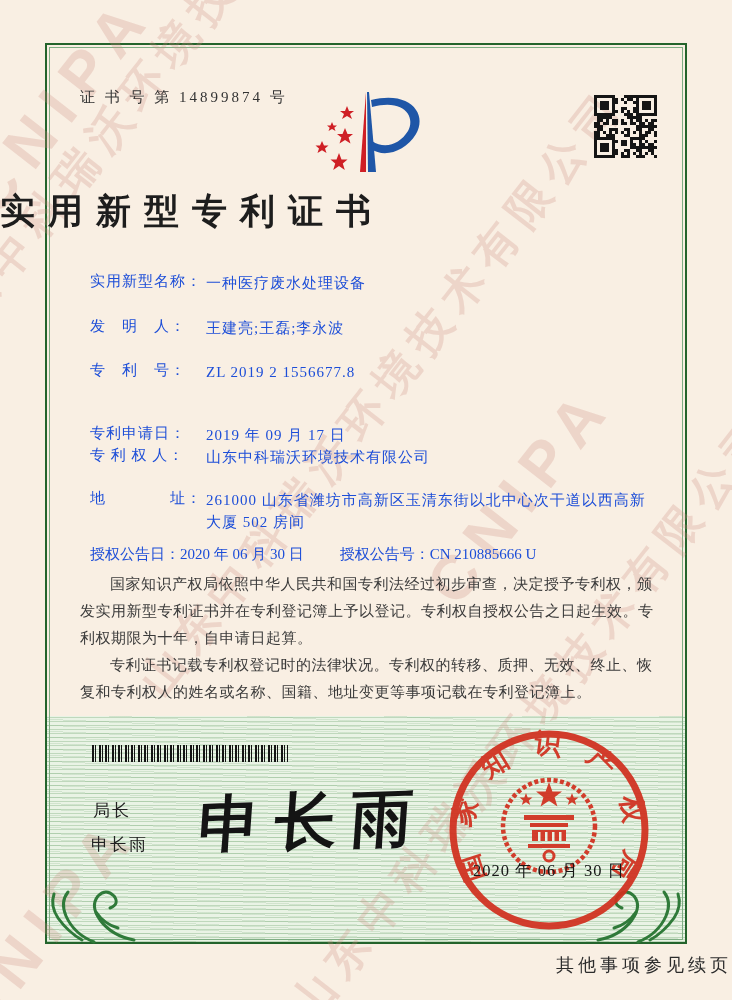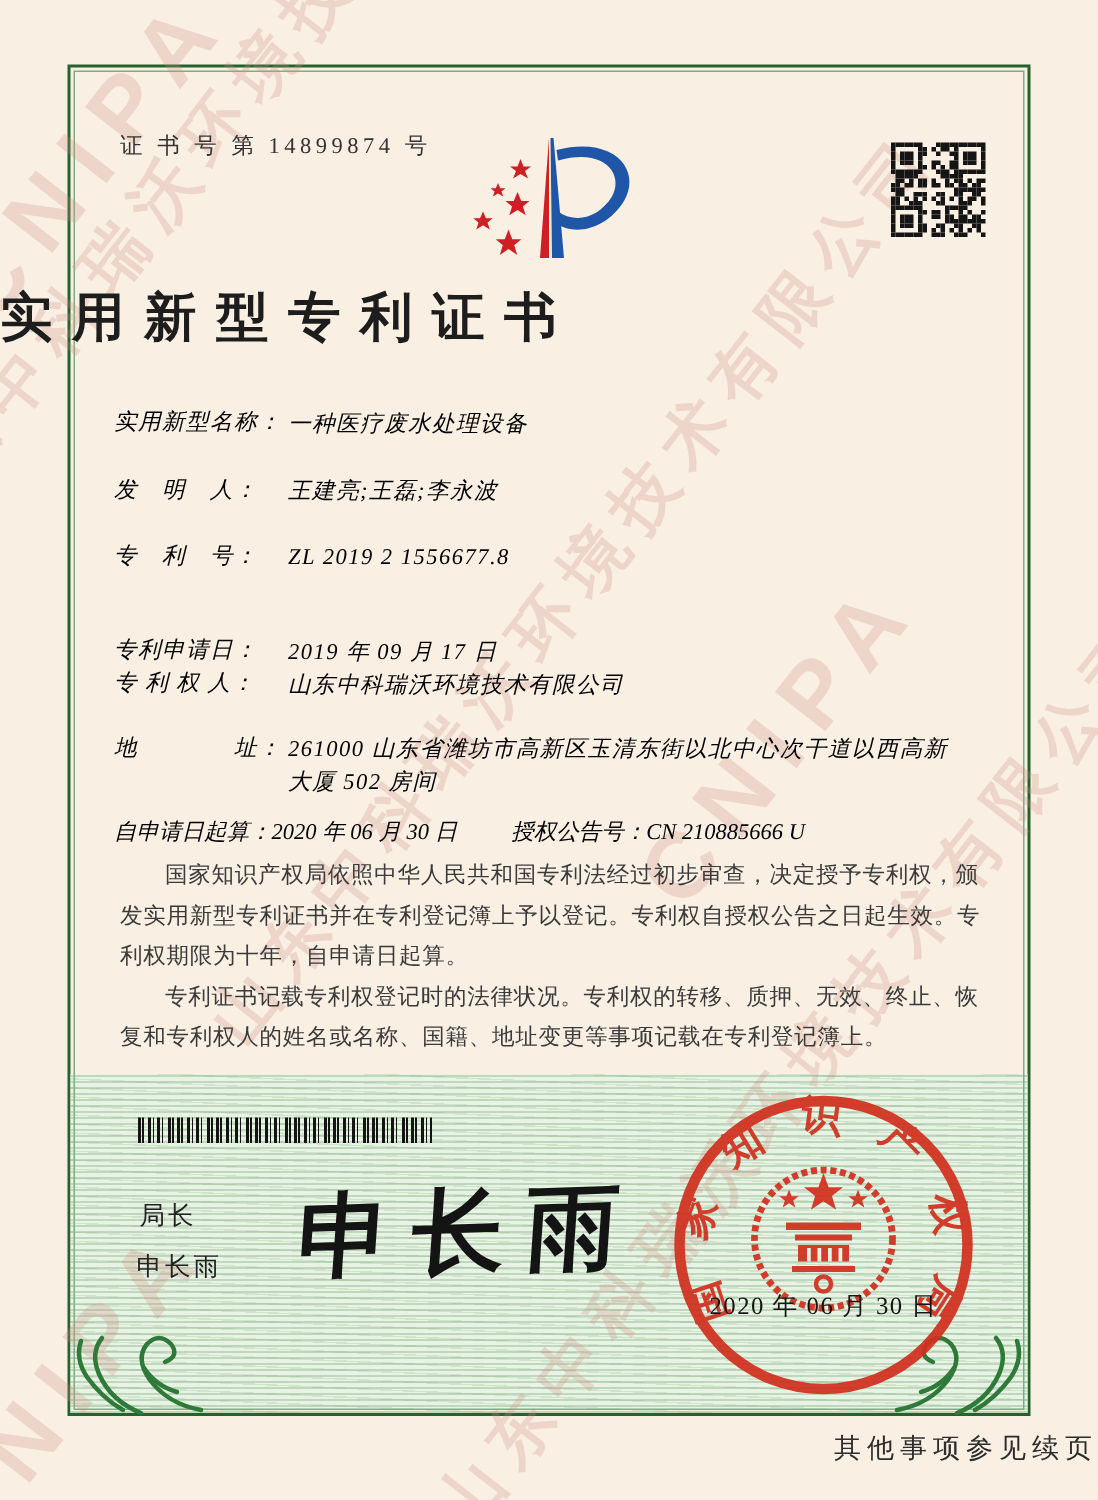--- a/index.html
+++ b/index.html
@@ -16,21 +16,21 @@
   .frame::after{content:"";position:absolute;inset:2px;border:1px solid #7fae84;pointer-events:none;}
   .band{position:absolute;left:0;right:0;bottom:0;top:671px;background-color:#e9f3e5;
         background-image:
           repeating-linear-gradient(0deg, rgba(122,172,122,.38) 0 1px, transparent 1px 4px),
           repeating-linear-gradient(2.5deg, rgba(122,172,122,.22) 0 1px, transparent 1px 6px);}
   
   .abs{position:absolute;z-index:2;}
   .cert-no{left:80px;top:88px;font-size:15px;letter-spacing:3px;color:#333;}
   .title{left:0;right:0;top:188px;text-align:left;font-size:35px;font-weight:bold;
          letter-spacing:13px;color:#1d1d1d;}
-  .row{left:76px;width:578px;font-size:15px;color:#000000;font-style:italic;}
+  .row{left:90px;width:578px;font-size:15px;color:#1d4ed8;}
   .row .lbl{display:inline-block;width:116px;letter-spacing:1px;vertical-align:top;}
   .row .val{display:inline-block;width:440px;vertical-align:top;line-height:22px;letter-spacing:1px;}
   .grant .pair2{margin-left:36px;}
   .body-text{left:80px;top:571px;width:576px;font-size:15px;line-height:27px;color:#3a3a3a;letter-spacing:0.5px;}
   .body-text p{margin:0;text-indent:2em;}
   .barcode{left:92px;top:745px;width:196px;height:17px;
     background:repeating-linear-gradient(90deg,#141414 0 2px,transparent 2px 3px,#141414 3px 4px,
       transparent 4px 7px,#141414 7px 9px,transparent 9px 10px,#141414 10px 11px,transparent 11px 13px);}
   .director-title{left:93px;top:799px;font-size:17px;letter-spacing:2px;color:#222;}
   .director-name{left:91px;top:833px;font-size:17px;letter-spacing:2px;color:#222;}
@@ -541,21 +541,21 @@
   <div class="abs row" style="top:403px;margin-top:21px;">
     <span class="lbl">专利申请日：</span><span class="val">2019 年 09 月 17 日</span>
   </div>
   <div class="abs row" style="top:446px;">
     <span class="lbl">专 利 权 人：</span><span class="val">山东中科瑞沃环境技术有限公司</span>
   </div>
   <div class="abs row" style="top:489px;">
     <span class="lbl">地　　　　址：</span><span class="val">261000 山东省潍坊市高新区玉清东街以北中心次干道以西高新大厦 502 房间</span>
   </div>
   <div class="abs row grant" style="top:545px;">
-    <span>自申请日起算：</span><span>2020 年 06 月 30 日</span><span class="pair2">授权公告号：</span><span>CN 210885666 U</span>
+    <span>授权公告日：</span><span>2020 年 06 月 30 日</span><span class="pair2">授权公告号：</span><span>CN 210885666 U</span>
   </div>
 
   <div class="abs body-text">
     <p>国家知识产权局依照中华人民共和国专利法经过初步审查，决定授予专利权，颁发实用新型专利证书并在专利登记簿上予以登记。专利权自授权公告之日起生效。专利权期限为十年，自申请日起算。</p>
     <p>专利证书记载专利权登记时的法律状况。专利权的转移、质押、无效、终止、恢复和专利权人的姓名或名称、国籍、地址变更等事项记载在专利登记簿上。</p>
   </div>
 
   <div class="abs barcode"></div>
 
   <div class="abs director-title">局长</div>

